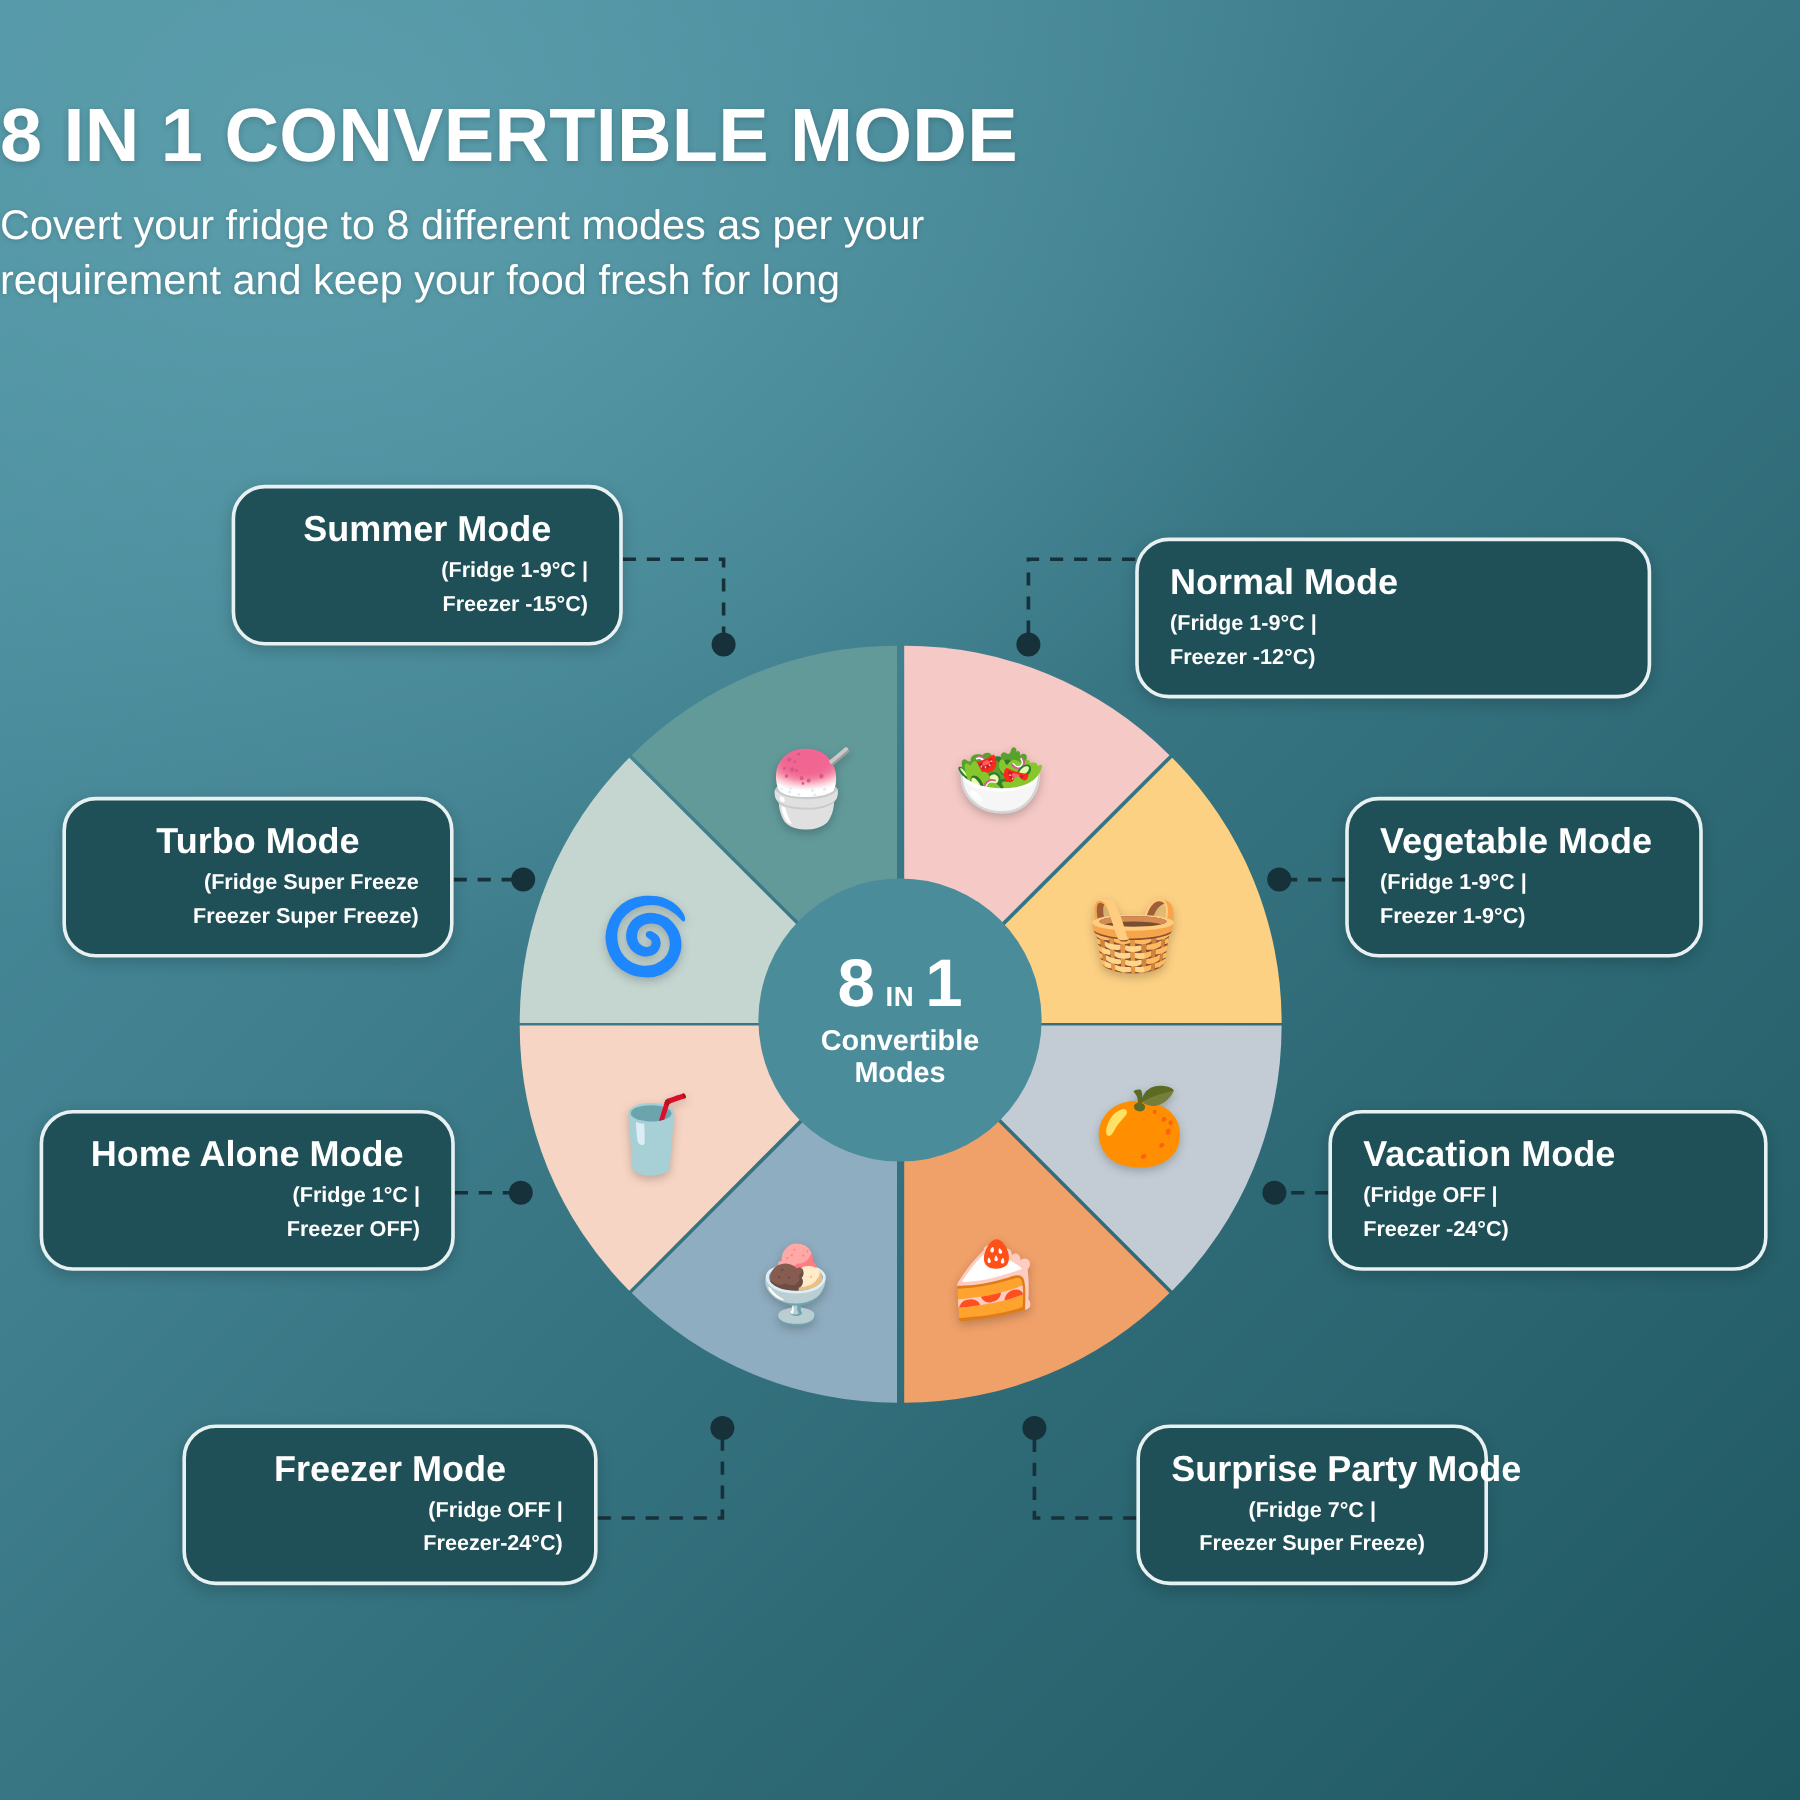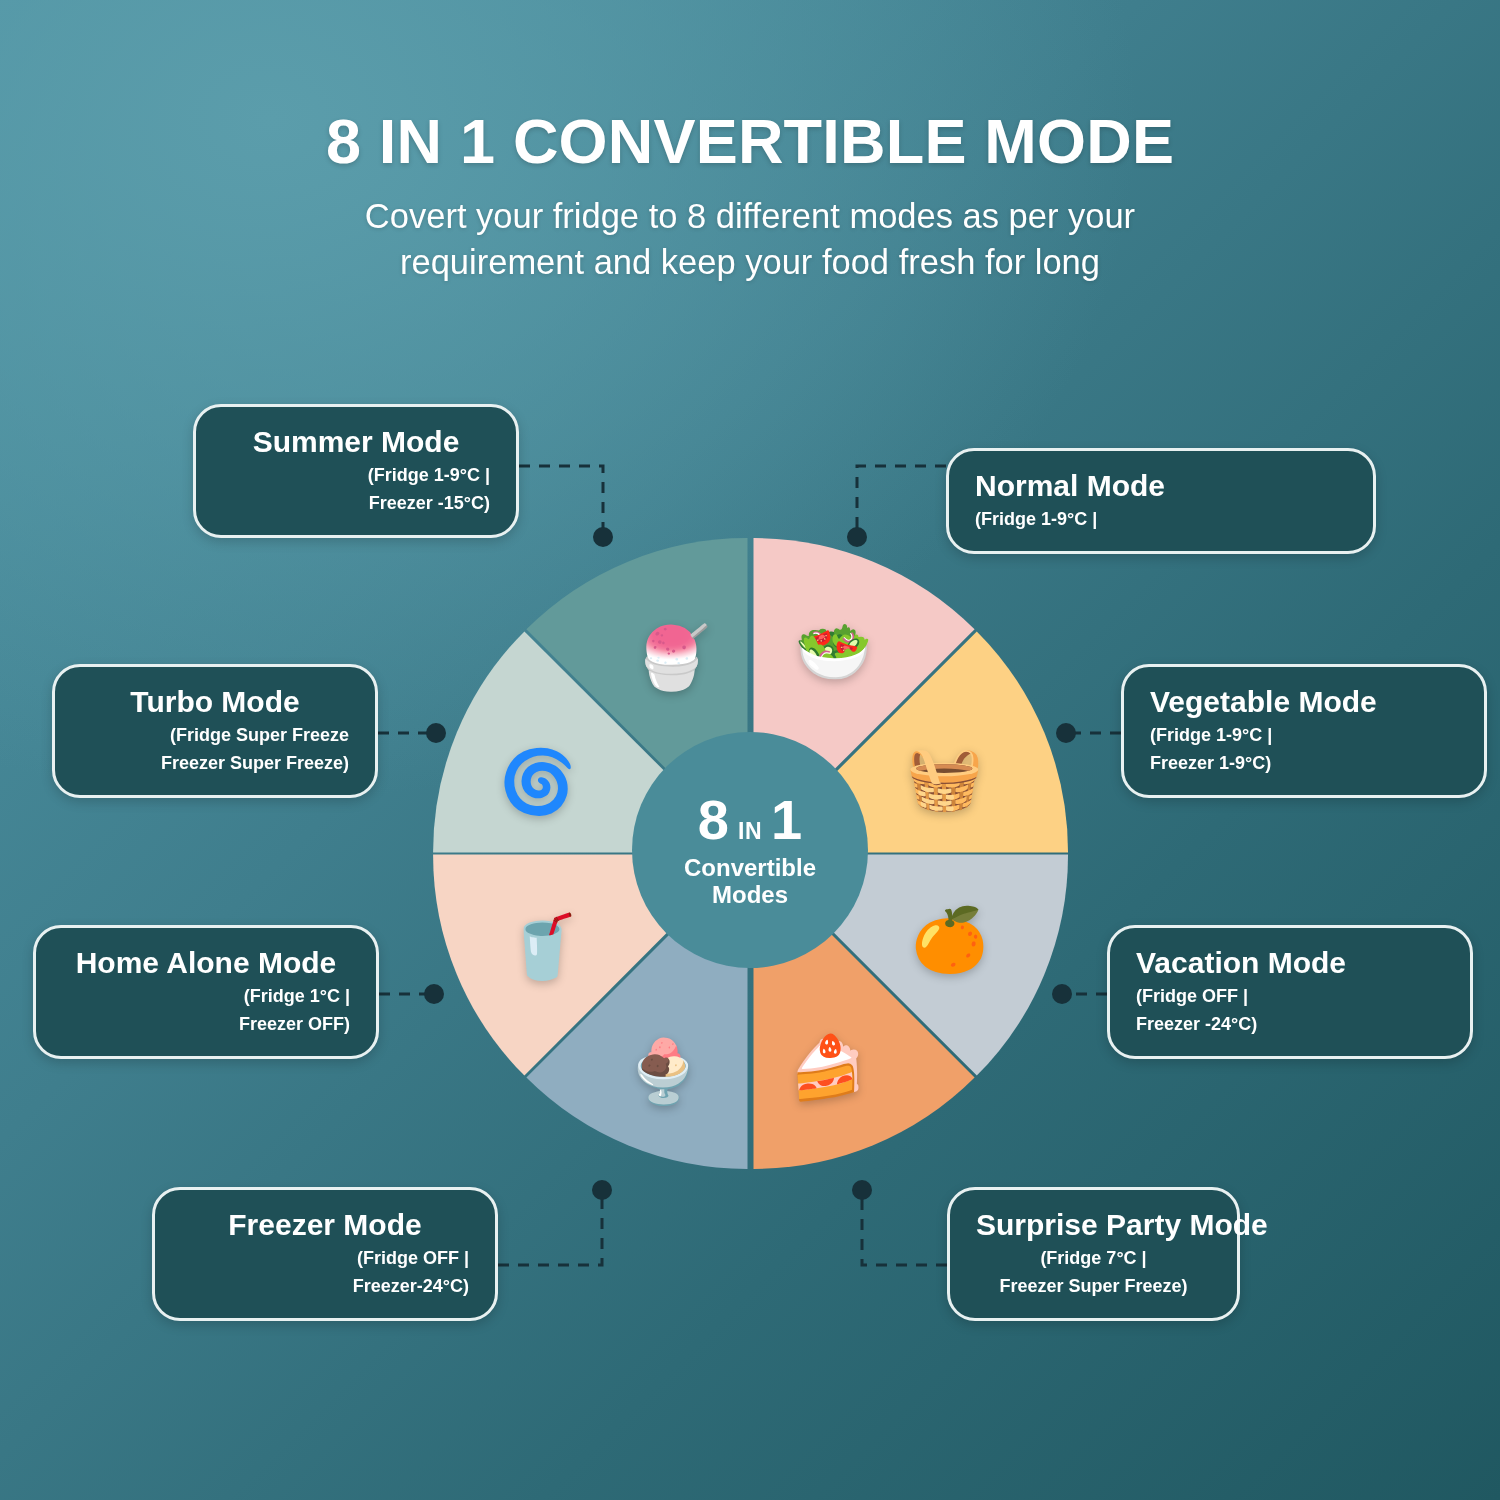--- a/index.html
+++ b/index.html
@@ -12,21 +12,21 @@
   }
   #stage {
     position:relative;
     width:1500px; height:1500px;
     background:
       radial-gradient(ellipse 1400px 1100px at 18% 8%, #5b9dab 0%, rgba(91,157,171,0) 62%),
       linear-gradient(135deg, #4f94a4 0%, #3f7e8d 38%, #2e6a76 68%, #205861 100%);
   }
 
   
-  .head { position:absolute; left:0; right:0; top:108px; text-align:center; }
+  .head { position:absolute; left:0; right:0; top:80px; text-align:left; }
   .title {
     font-size:63px; font-weight:bold; color:#ffffff;
     letter-spacing:0.2px; line-height:1.05;
     text-shadow:0 2px 5px rgba(0,0,0,.18);
   }
   .subtitle {
     margin-top:20px;
     font-size:34.5px; color:#ffffff; line-height:1.33;
     font-weight:400;
     text-shadow:0 1px 4px rgba(0,0,0,.16);
@@ -73,21 +73,21 @@
   .card.left  { text-align:right; }
   .card.left .name { text-align:center; }
   .card.right { text-align:left; }
 
   
   #card-summer      { left:193px;  top:404px; width:326px; }
   #card-turbo       { left:52px;   top:664px; width:326px; }
   #card-homealone   { left:33px;   top:925px; width:346px; }
   #card-freezer     { left:152px;  top:1187px; width:346px; }
   #card-normal      { left:946px;  top:404px; width:430px;margin-top:44px; }
-  #card-vegetable   { left:1121px; top:664px; width:366px; }
+  #card-vegetable   { left:1121px; top:664px; width:298px; }
   #card-vacation    { left:1107px; top:925px; width:366px; }
   #card-surprise    { left:947px;  top:1187px; width:293px;text-align:center; }
 
   
   #links { position:absolute; left:0; top:0; width:1500px; height:1500px; pointer-events:none; }
 </style>
 </head>
 <body>
 
 <div id="stage">
@@ -192,20 +192,21 @@
 
   <div class="card left" id="card-freezer">
     <div class="name">Freezer Mode</div>
     <div class="det">(Fridge OFF |</div>
     <div class="det">Freezer-24°C)</div>
   </div>
 
   <div class="card right" id="card-normal">
     <div class="name">Normal Mode</div>
     <div class="det">(Fridge 1-9°C |</div>
+    <div class="det">Freezer -12°C)</div>
   </div>
 
   <div class="card right" id="card-vegetable">
     <div class="name">Vegetable Mode</div>
     <div class="det">(Fridge 1-9°C |</div>
     <div class="det">Freezer 1-9°C)</div>
   </div>
 
   <div class="card right" id="card-vacation">
     <div class="name">Vacation Mode</div>

